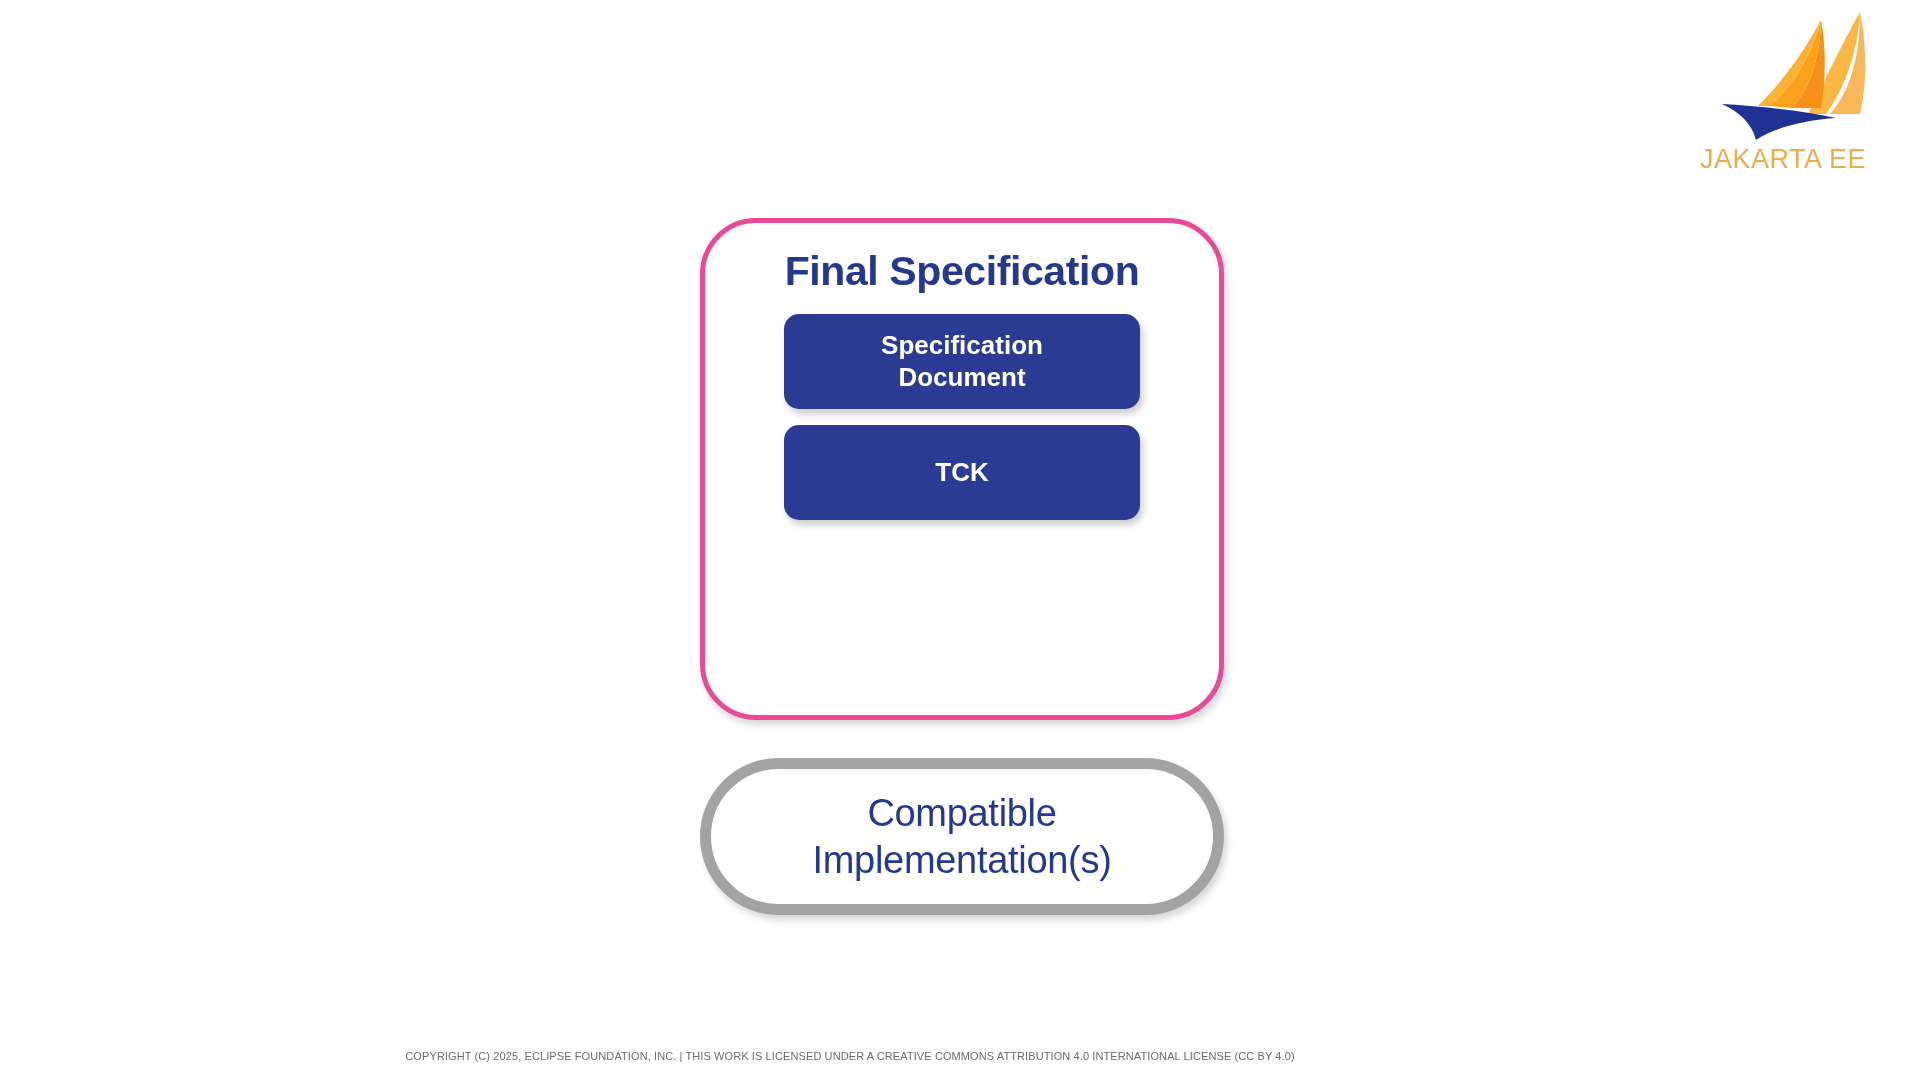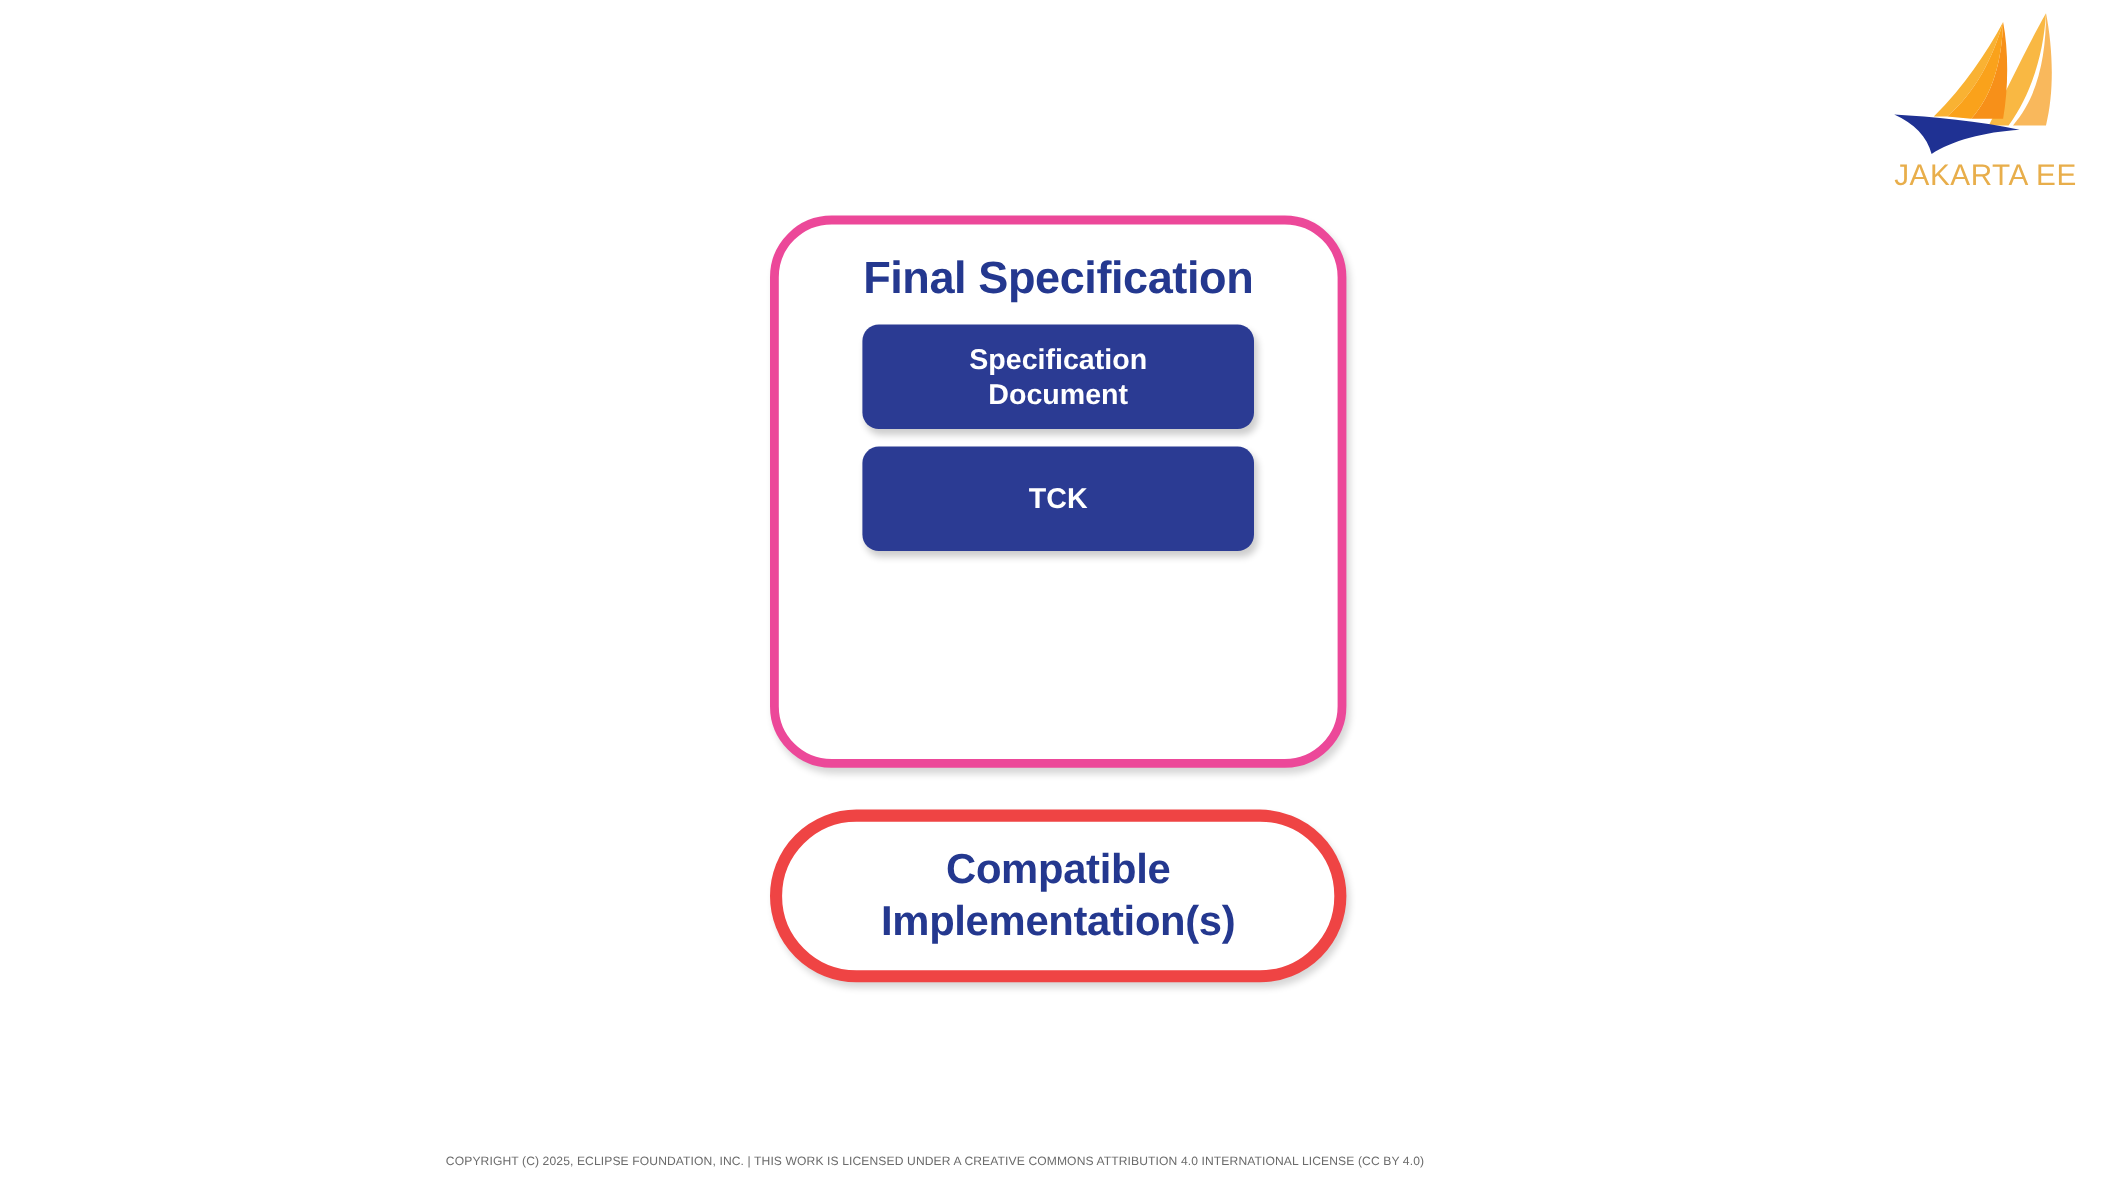--- a/index.html
+++ b/index.html
@@ -28,48 +28,48 @@
     top: 0;
     left: 8px;
     width: 190px;
     height: 135px;
   }
   .logo-wordmark {
     position: absolute;
     top: 138px;
     left: 0;
     width: 210px;
-    text-align: center;
     font-size: 27px;
     letter-spacing: 0.5px;
     font-weight: 400;
     color: #E8AE4B;
     white-space: nowrap;
   }
 
   
   .diagram {
     position: absolute;
     left: 700px;
     top: 196px;
     width: 524px;
   }
 
   .spec-outer {
     box-sizing: border-box;
     width: 524px;
     height: 502px;
-    border: 8px solid #ec4899;
+    border: 5px solid #ec4899;
     border-radius: 56px;
     background: #ffffff;
     box-shadow: 3px 5px 7px rgba(0,0,0,0.16);
     padding-top: 26px;
     display: flex;
     flex-direction: column;
     align-items: center;
+    margin-top: 22px;
   }
 
   .spec-title {
     font-size: 41px;
     font-weight: bold;
     color: #24388F;
     letter-spacing: -0.4px;
     line-height: 1.1;
     margin-bottom: 20px;
     text-align: center;
@@ -98,31 +98,31 @@
     text-align: center;
     box-shadow: 3px 5px 7px rgba(0,0,0,0.20);
     white-space: pre-line;
   }
 
   .impl-pill {
     box-sizing: border-box;
     margin-top: 38px;
     width: 524px;
     height: 157px;
-    border: 11px solid #ef4444;
+    border: 11px solid #a3a3a3;
     border-radius: 80px;
     background: #ffffff;
     box-shadow: 3px 5px 7px rgba(0,0,0,0.16);
     display: flex;
     align-items: center;
     justify-content: center;
     text-align: center;
     color: #24388F;
     font-size: 38px;
-    font-weight: bold;
+    font-weight: normal;
     line-height: 1.22;
     letter-spacing: -0.3px;
     white-space: pre-line;
   }
 
   
   .footer {
     position: absolute;
     left: 0;
     top: 1050px;

